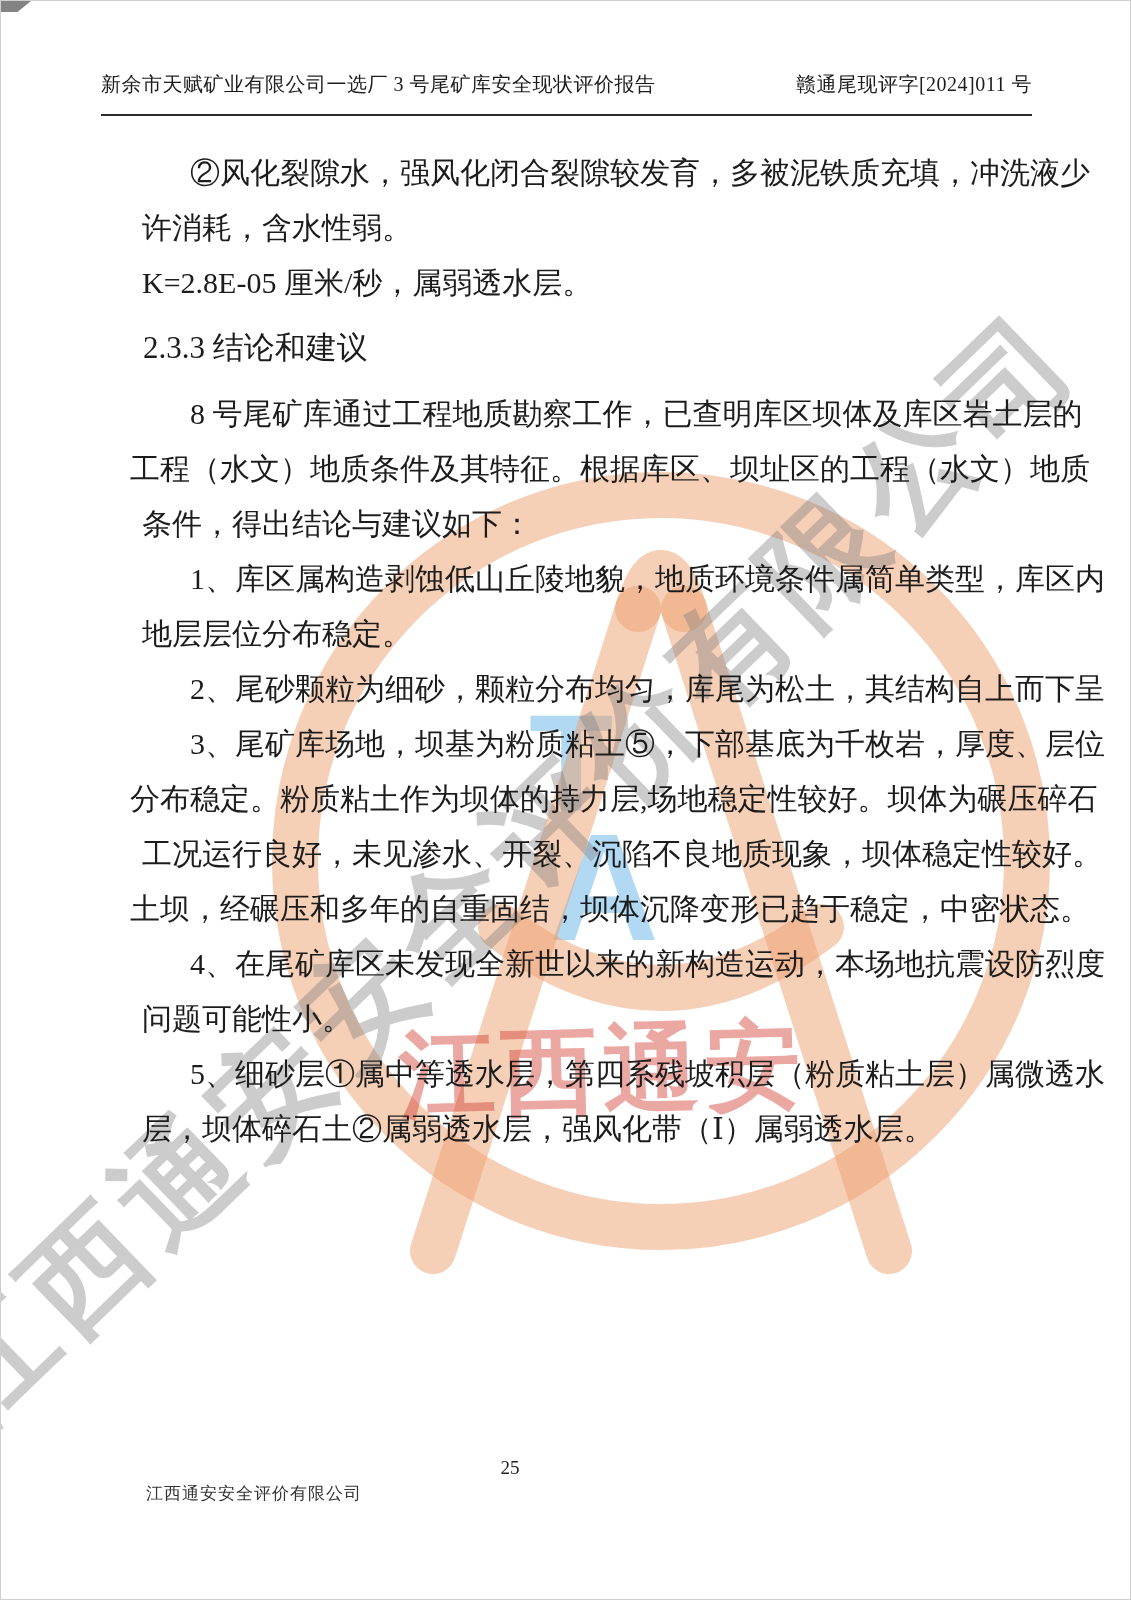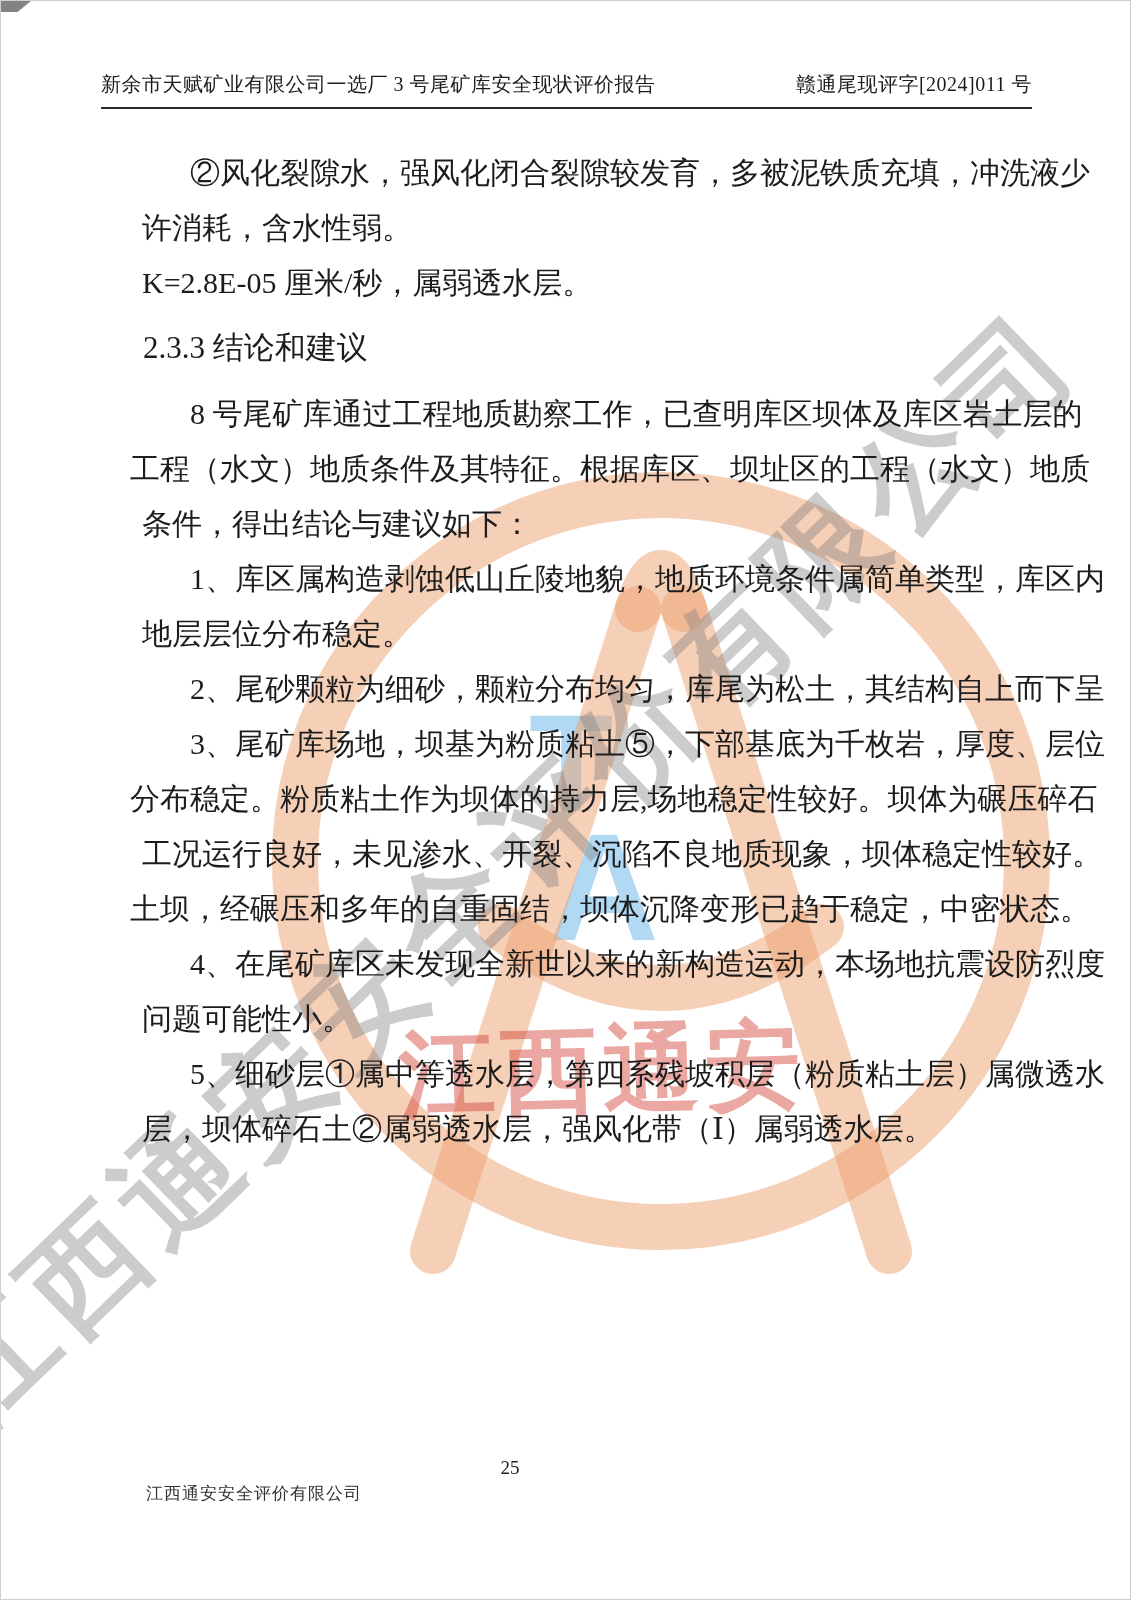--- a/index.html
+++ b/index.html
@@ -12,21 +12,21 @@
     border:1px solid #cfcfcf;
     box-sizing:border-box;
     font-family:"Liberation Serif","DejaVu Serif",serif;
     color:#1c1c1c;
   }
   
   #header{
     position:absolute;left:100px;top:70px;width:931px;
     display:flex;justify-content:space-between;align-items:flex-end;
     font-size:20px;letter-spacing:.5px;
-    padding-bottom:9px;border-bottom:2px solid #2b2b2b;
+    padding-bottom:16px;border-bottom:2px solid #2b2b2b;
     z-index:6;
   }
   
   #content{
     position:absolute;left:129px;top:144px;width:872px;
     z-index:6;
   }
   .line{
     height:55px;line-height:55px;
     font-size:30px;

